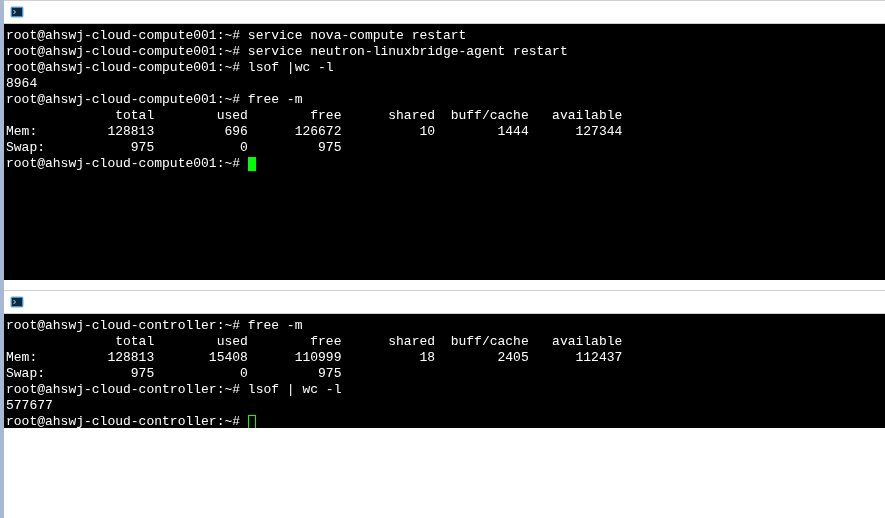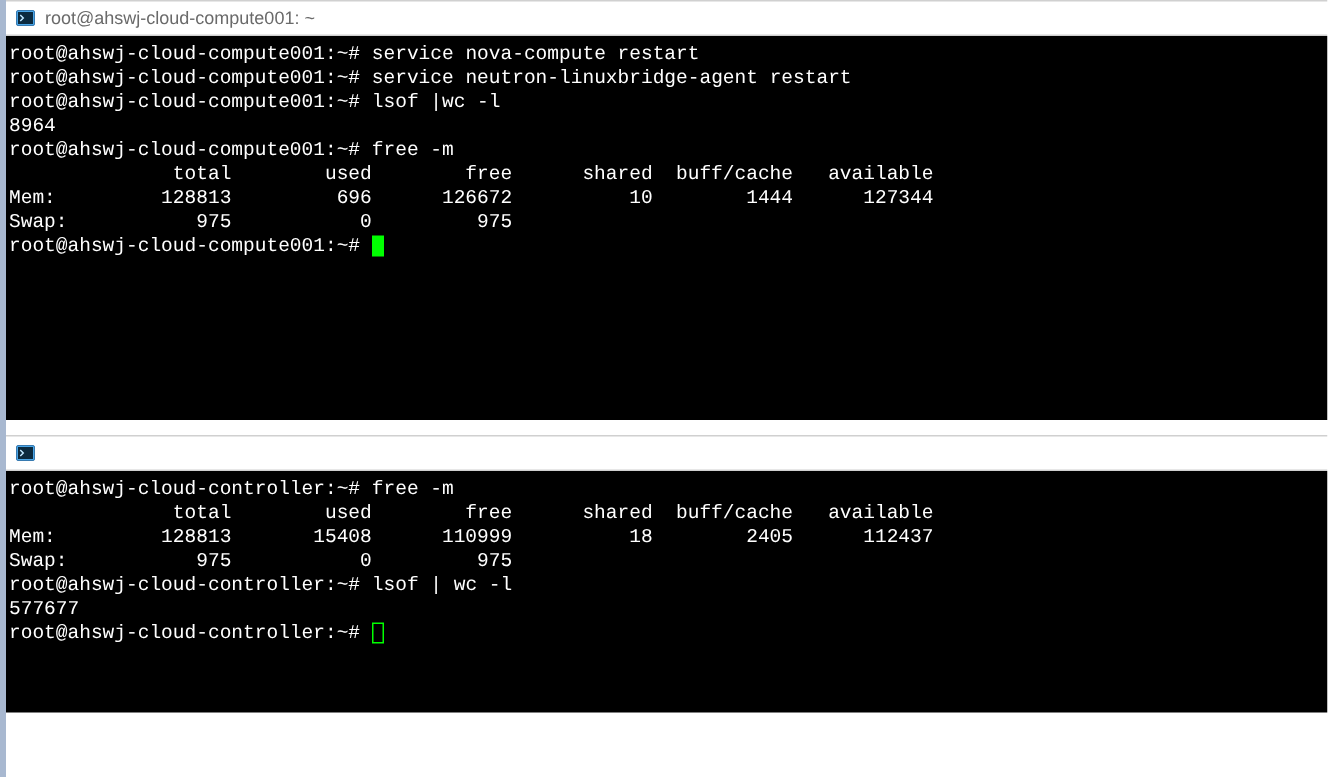--- a/index.html
+++ b/index.html
@@ -37,21 +37,21 @@
   }
   .term {
     background: #000000;
     color: #ffffff;
     padding: 4px 6px 4px 2px;
     line-height: 16px;
     white-space: pre;
     overflow: hidden;
   }
   .term1 { height: 256px; }
-  .term2 { height: 161px; }
+  .term2 { height: 114px; }
   .cursor {
     display: inline-block;
     width: 8px;
     height: 14px;
     background: #00ff00;
     vertical-align: text-bottom;
   }
   .cursor-outline {
     display: inline-block;
     width: 8px;
@@ -69,21 +69,20 @@
 
 <div class="window">
   <div class="titlebar">
     <span class="icon">
       <svg width="14" height="14" viewBox="0 0 14 14">
         <rect x="1" y="2" width="12" height="10" rx="1" fill="#4aa6e8" stroke="#2b6fa8" stroke-width="0.6"></rect>
         <rect x="2" y="3" width="10" height="8" fill="#0b2a3f"></rect>
         <path d="M3.5 5 L5.5 7 L3.5 9" stroke="#bfe6ff" stroke-width="1" fill="none"></path>
       </svg>
     </span>
-    <span>root@ahswj-cloud-compute001: ~</span>
   </div>
   <div class="term term1"><span>root@ahswj-cloud-compute001:~#</span> <span>service nova-compute restart</span>
 <span>root@ahswj-cloud-compute001:~#</span> <span>service neutron-linuxbridge-agent restart</span>
 <span>root@ahswj-cloud-compute001:~#</span> <span>lsof |wc -l</span>
 <span>8964</span>
 <span>root@ahswj-cloud-compute001:~#</span> <span>free -m</span>
 <span>              total        used        free      shared  buff/cache   available</span>
 <span>Mem:         128813         696      126672          10        1444      127344</span>
 <span>Swap:           975           0         975</span>
 <span>root@ahswj-cloud-compute001:~#</span> <span class="cursor"></span></div>

